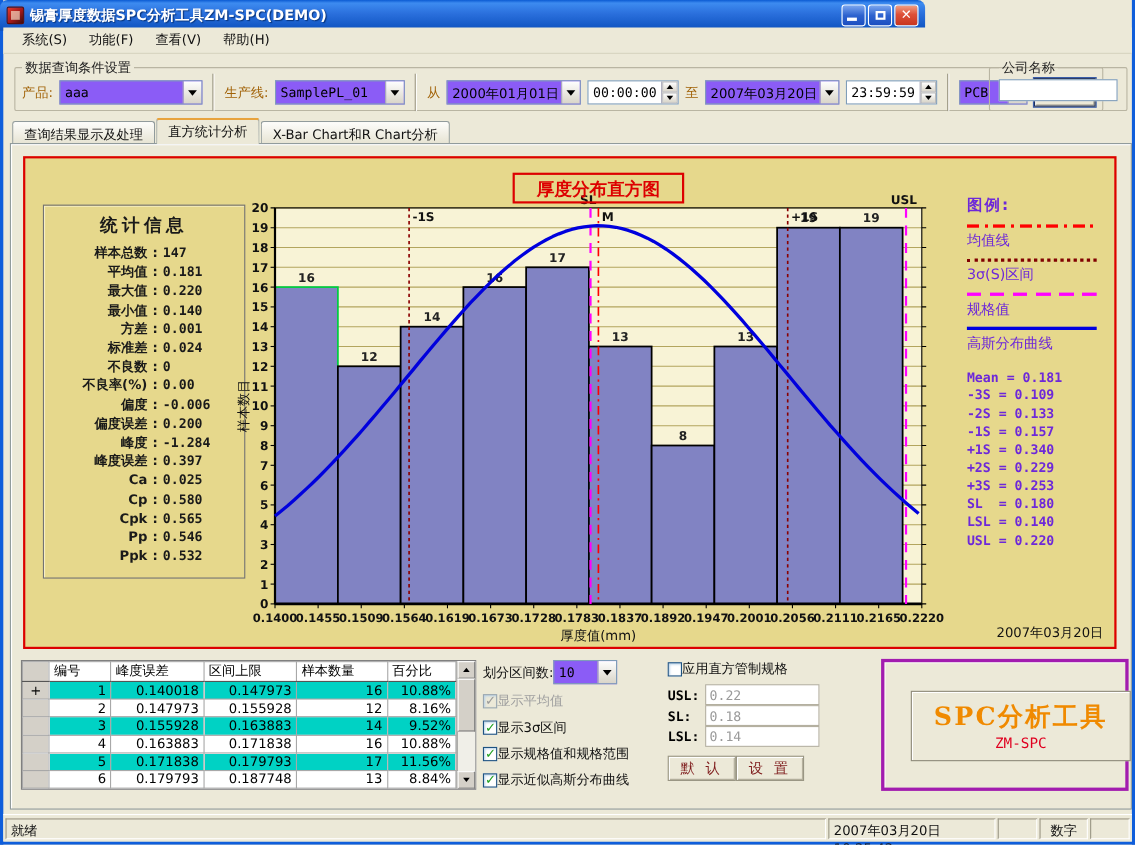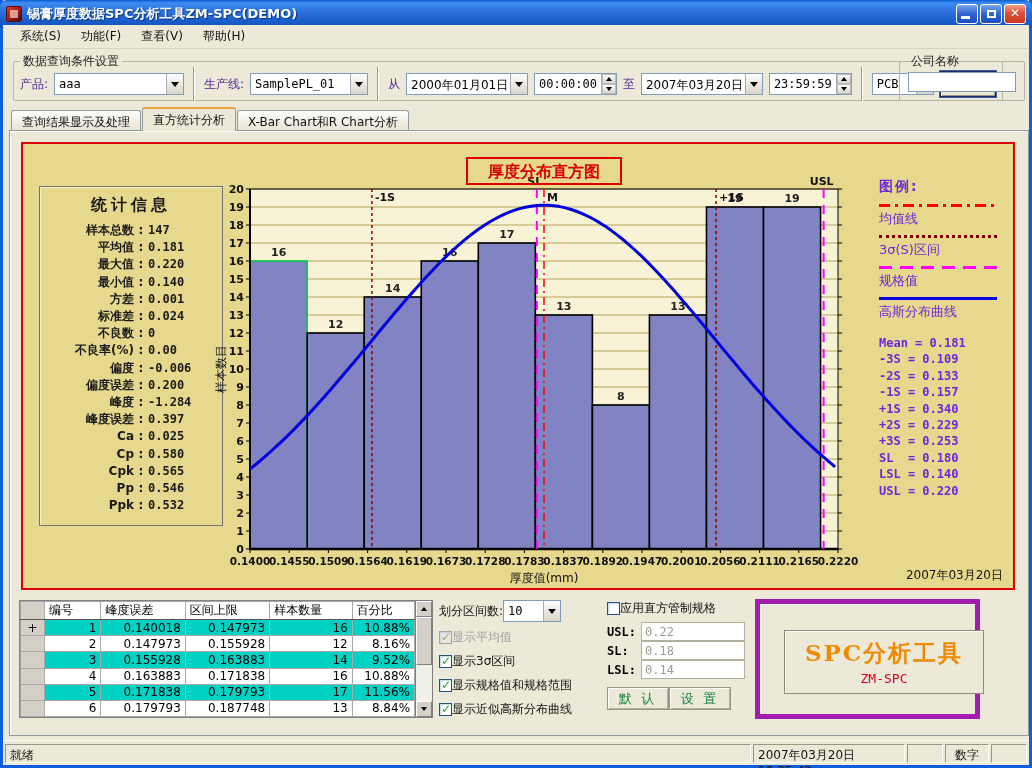--- a/index.html
+++ b/index.html
@@ -3,21 +3,21 @@
 <meta charset="utf-8">
 <style>
   * { margin:0; padding:0; box-sizing:border-box; }
   html,body { width:1032px; height:768px; }
   body { font-family:"DejaVu Sans","Liberation Sans",sans-serif; font-size:12px; background:#ece9d8; overflow:hidden; }
 
   #window { position:relative; width:1032px; height:768px; background:#ece9d8;
             border-left:3px solid #0f5edb; border-right:3px solid #0f5edb; border-bottom:3px solid #0f5edb; }
 
   
-  .titlebar { position:absolute; left:-3px; top:0; width:1032px; height:28px;
+  .titlebar { position:absolute; left:-3px; top:0; width:841px; height:28px;
     background:linear-gradient(180deg,#0b5bd3 0%,#3d8bf0 10%,#2a6fdc 45%,#1257c4 88%,#0d4fb8 100%);
     border-radius:7px 7px 0 0; display:flex; align-items:center; padding:0 6px; }
   .titlebar .app-icon { width:16px; height:16px; margin-right:5px;
     background:linear-gradient(135deg,#e23b2e 0%,#a01818 55%,#3a0d0d 100%); border:1px solid #5a0d0d; border-radius:2px;
     position:relative; }
   .titlebar .app-icon:after{ content:""; position:absolute; left:3px; top:3px; width:8px; height:8px; background:#f4d7c0; opacity:.7;}
   .titlebar .title { color:#fff; font-weight:bold; font-size:13px; text-shadow:1px 1px 1px #09357d; flex:1;
     white-space:nowrap; overflow:hidden; }
   .winbtns { display:flex; gap:2px; }
   .winbtn { width:22px; height:20px; border-radius:3px; border:1px solid #fff;
@@ -32,23 +32,23 @@
     border-bottom:1px solid #d8d4c0; display:flex; align-items:center; padding-left:8px; gap:2px; }
   .menu-item { padding:3px 9px; color:#111; }
 
   
   fieldset { border:1px solid #b9b5a2; border-radius:2px; }
   legend { font-size:12px; color:#222; padding:0 3px; }
   .query-group { position:absolute; left:10px; top:53px; width:878px; height:48px;
     display:flex; align-items:center; padding:2px 6px 4px 6px; gap:6px; }
   .company-group { position:absolute; left:896px; top:53px; width:126px; height:48px; padding:2px 8px 4px 8px; }
   .company-group input { width:108px; height:20px; border:1px solid #7f9db9; font-size:12px; padding:1px 3px; }
-  .qlabel { white-space:nowrap; color:#4c1d95; }
+  .qlabel { white-space:nowrap; color:#a16207; }
   .vsep { width:2px; height:34px; border-left:1px solid #9e9a86; border-right:1px solid #fff; margin:0 3px; }
-  .combo { display:flex; height:22px; border:1px solid #7f9db9; background:#ffffff; align-items:stretch; }
+  .combo { display:flex; height:22px; border:1px solid #7f9db9; background:#8b5cf6; align-items:stretch; }
   .combo .cval { padding:3px 4px 0 4px; font-size:12px; white-space:nowrap; overflow:hidden; flex:1; font-family:"DejaVu Sans Mono","Liberation Mono",monospace;}
   .combo .cval.cjk { font-family:"DejaVu Sans","Liberation Sans",sans-serif; }
   .combo .cbtn { width:17px; background:linear-gradient(180deg,#fefefe,#d9d5c9); border-left:1px solid #aab; display:flex; align-items:center; justify-content:center; }
   .combo .cbtn i { width:0; height:0; border:4px solid transparent; border-top:5px solid #000; margin-top:4px; }
   .spinfield { display:flex; height:22px; border:1px solid #7f9db9; background:#fff; }
   .spinfield .sval { padding:3px 4px 0 4px; font-family:"DejaVu Sans Mono","Liberation Mono",monospace; font-size:12px; }
   .spinner { width:15px; display:flex; flex-direction:column; border-left:1px solid #aab; }
   .spinner div { flex:1; background:linear-gradient(180deg,#fefefe,#d9d5c9); border:1px solid #bbb; display:flex; align-items:center; justify-content:center; }
   .spinner .up i { width:0;height:0;border:3px solid transparent; border-bottom:4px solid #000; margin-top:-3px;}
   .spinner .dn i { width:0;height:0;border:3px solid transparent; border-top:4px solid #000; margin-bottom:-3px;}
@@ -111,24 +111,24 @@
   .cb { width:13px; height:13px; background:#fff; border:1px solid #1d5281; box-shadow:inset 1px 1px 2px #b9d2e8; position:relative; flex:none;}
   .cb.checked:after { content:"✓"; position:absolute; left:1px; top:-2px; font-size:12px; font-weight:bold; color:#21a121; }
   .cb.disabled { background:#ece9d8; border-color:#9aa7b1; }
   .cb.disabled:after { color:#9a9a9a; }
   .cb-label { font-size:12px; color:#111; }
   .cb-label.disabled { color:#a0a0a0; }
   .speclabel { width:34px; font-family:"DejaVu Sans Mono","Liberation Mono",monospace; font-weight:bold; }
   .specinput { width:104px; height:19px; border:1px solid #b4b0a0; background:#fff; color:#9a9a9a;
     font-family:"DejaVu Sans Mono","Liberation Mono",monospace; font-size:12px; padding:1px 3px; }
   .gray-btn { width:62px; height:23px; background:#ece9d8; border:1px solid #9a9684;
-    box-shadow:inset 1px 1px 0 #fff, inset -1px -1px 0 #b5b19e; color:#15803d; font-size:13px; letter-spacing:3px;}
+    box-shadow:inset 1px 1px 0 #fff, inset -1px -1px 0 #b5b19e; color:#7f1d1d; font-size:13px; letter-spacing:3px;}
   .bins-combo { width:58px; }
 
-  .logo-panel { position:absolute; left:752px; top:599px; width:225px; height:120px; border:5px solid #a21caf; box-shadow:inset 1px 1px 0 #fff; }
+  .logo-panel { position:absolute; left:798px; top:599px; width:225px; height:120px; border:3px solid #a21caf; box-shadow:inset 1px 1px 0 #fff; }
   .logo-box { position:absolute; left:24px; top:26px; width:200px; height:64px; border:1px solid #8e8a7a; box-shadow:inset 1px 1px 0 #fff;
     display:flex; flex-direction:column; align-items:center; justify-content:center; background:#ece9d8;}
   .logo-line1 { font-family:"DejaVu Serif","Liberation Serif",serif; font-size:23px; font-weight:bold; color:var(--logo-orange,#f08a00); letter-spacing:2px; }
   .logo-line2 { font-family:"DejaVu Sans Mono","Liberation Mono",monospace; font-size:13px; font-weight:normal; color:var(--logo-red,#e00020); margin-top:2px; }
 
   
   .statusbar { position:absolute; left:0; top:740px; width:1026px; height:25px; background:#ece9d8;
     border-top:1px solid #fff; display:flex; align-items:center; padding:2px; gap:2px; }
   .scell { height:19px; border:1px solid #9a9684; border-bottom-color:#fff; border-right-color:#fff; padding:2px 4px; font-size:12px; color:#111; }
   .scell.main { flex:1; }

